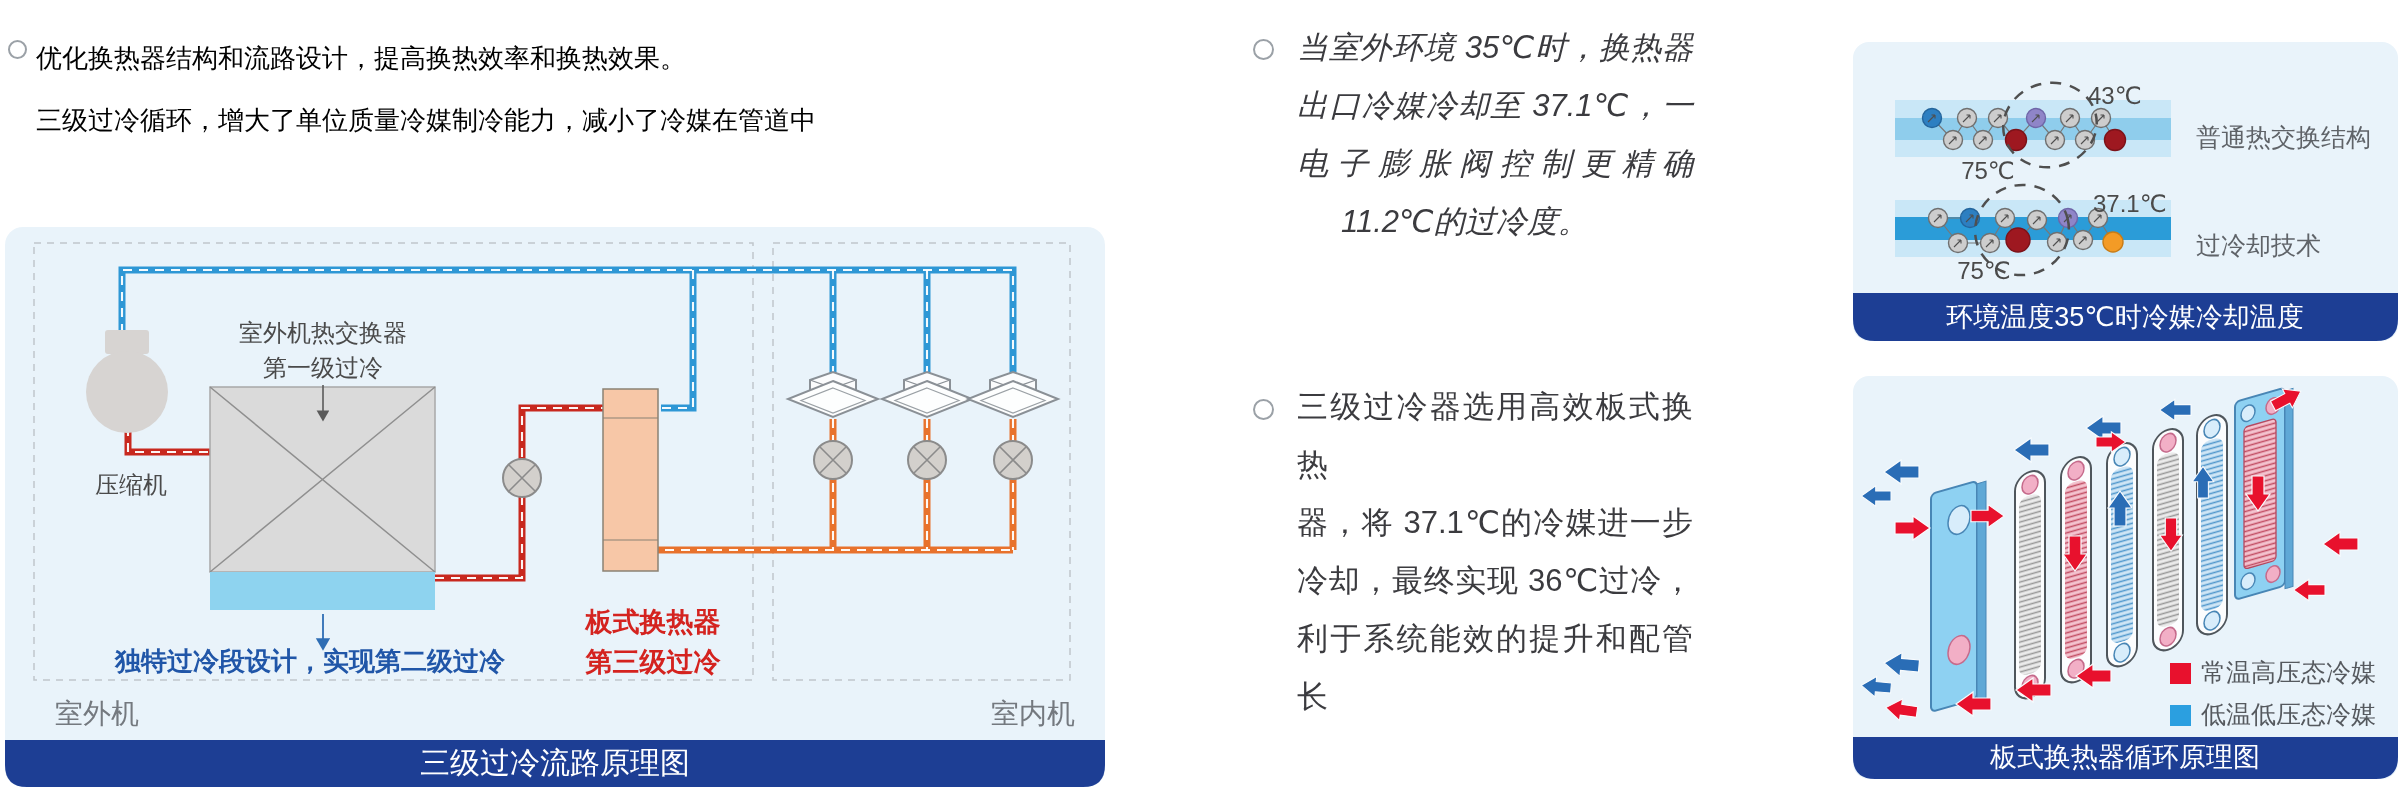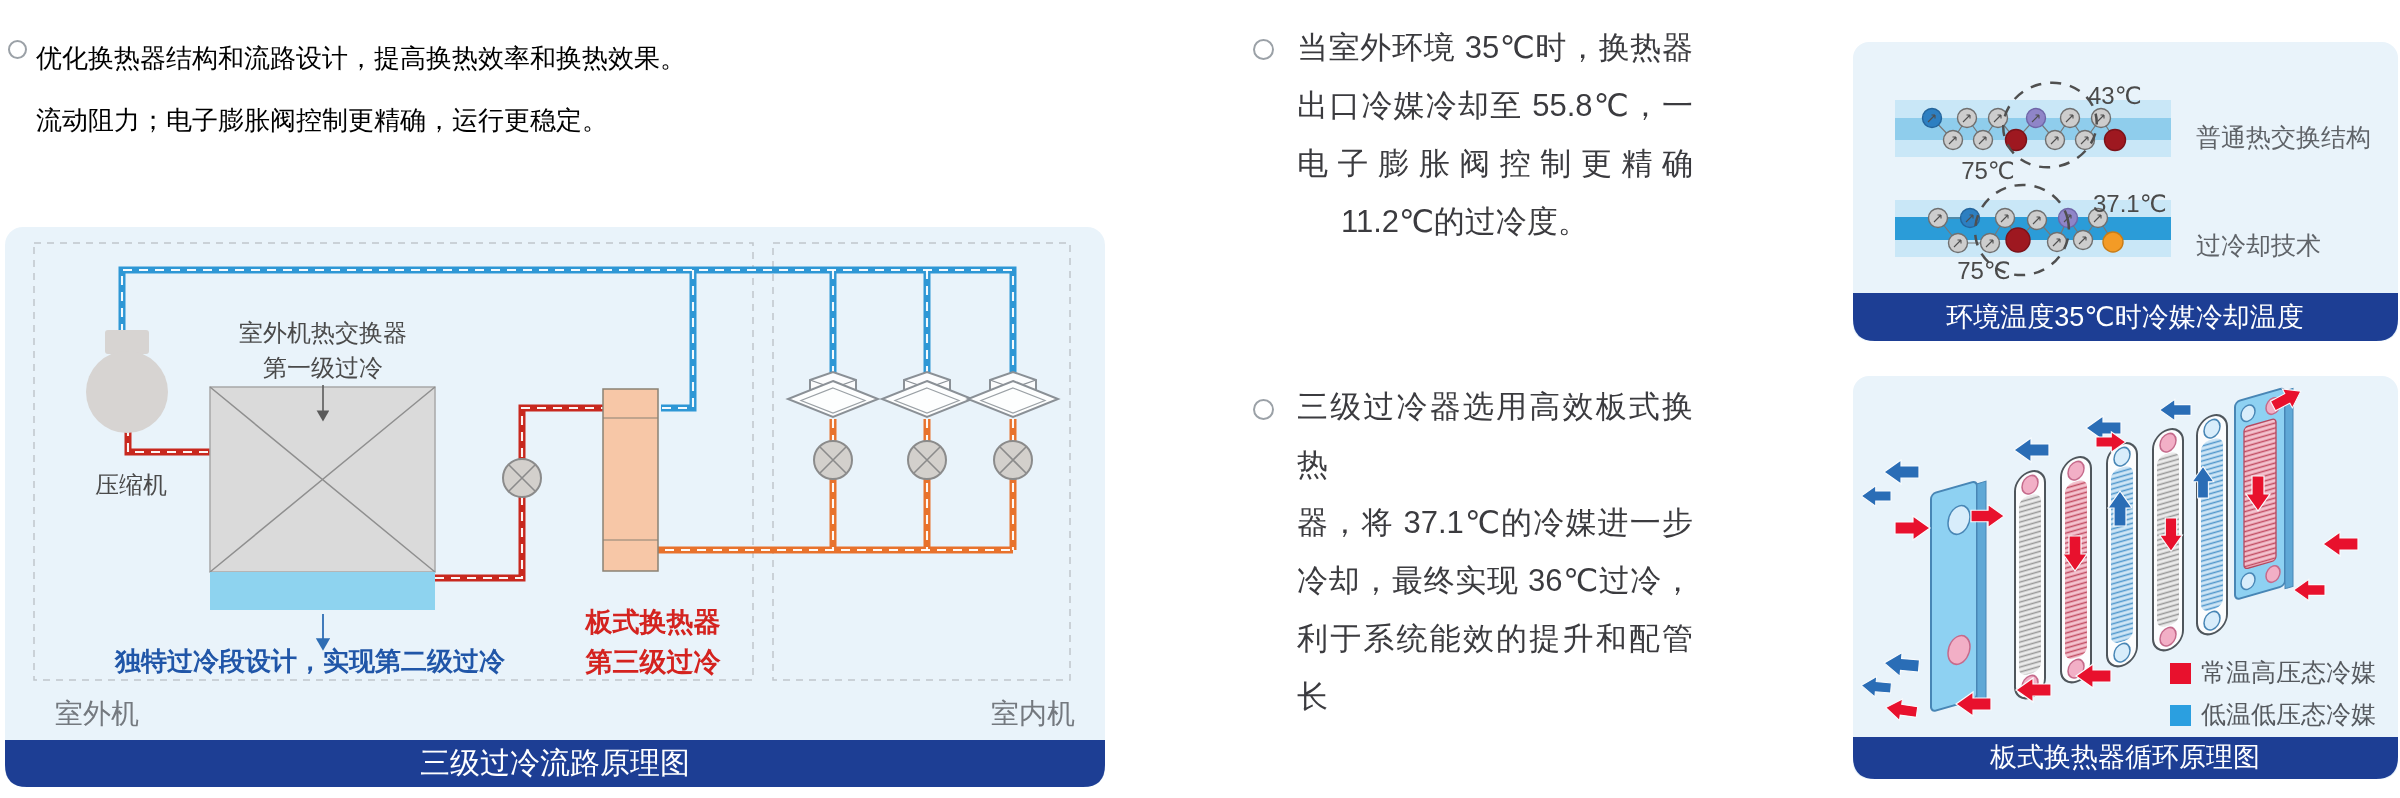--- a/index.html
+++ b/index.html
@@ -44,27 +44,27 @@
   .ab{fill:#2a6db6;stroke:#f8fbfd;stroke-width:1.2;}
   .ar2{fill:#e8112d;stroke:#f8fbfd;stroke-width:1.2;}
   .leg{fill:#55595e;font-size:25px;}
 </style>
 </head>
 <body>
 
 <span class="obullet" style="left:8px;top:40px;"></span>
 <div class="intro">
   <div>优化换热器结构和流路设计，提高换热效率和换热效果。</div>
-  <div>流动阻力；电子膨胀阀控制更精确，运行更稳定。</div>
+  <div>三级过冷循环，增大了单位质量冷媒制冷能力，减小了冷媒在管道中</div>
 </div>
 
 <span class="obullet" style="left:1253px;top:39px;width:17px;height:17px;"></span>
-<div class="mcol" style="top:19px;">
+<div class="mcol" style="top:19px;font-style:italic;">
   <div class="jline">当室外环境 35℃时，换热器</div>
-  <div class="jline">出口冷媒冷却至 55.8℃，一</div>
+  <div class="jline">出口冷媒冷却至 37.1℃，一</div>
   <div class="jline">电子膨胀阀控制更精确</div>
   <div class="lline">11.2℃的过冷度。</div>
 </div>
 
 <span class="obullet" style="left:1253px;top:399px;width:17px;height:17px;"></span>
 <div class="mcol" style="top:378px;">
   <div class="jline">三级过冷器选用高效板式换热</div>
   <div class="jline">器，将 37.1℃的冷媒进一步</div>
   <div class="jline">冷却，最终实现 36℃过冷，</div>
   <div class="jline">利于系统能效的提升和配管长</div>

